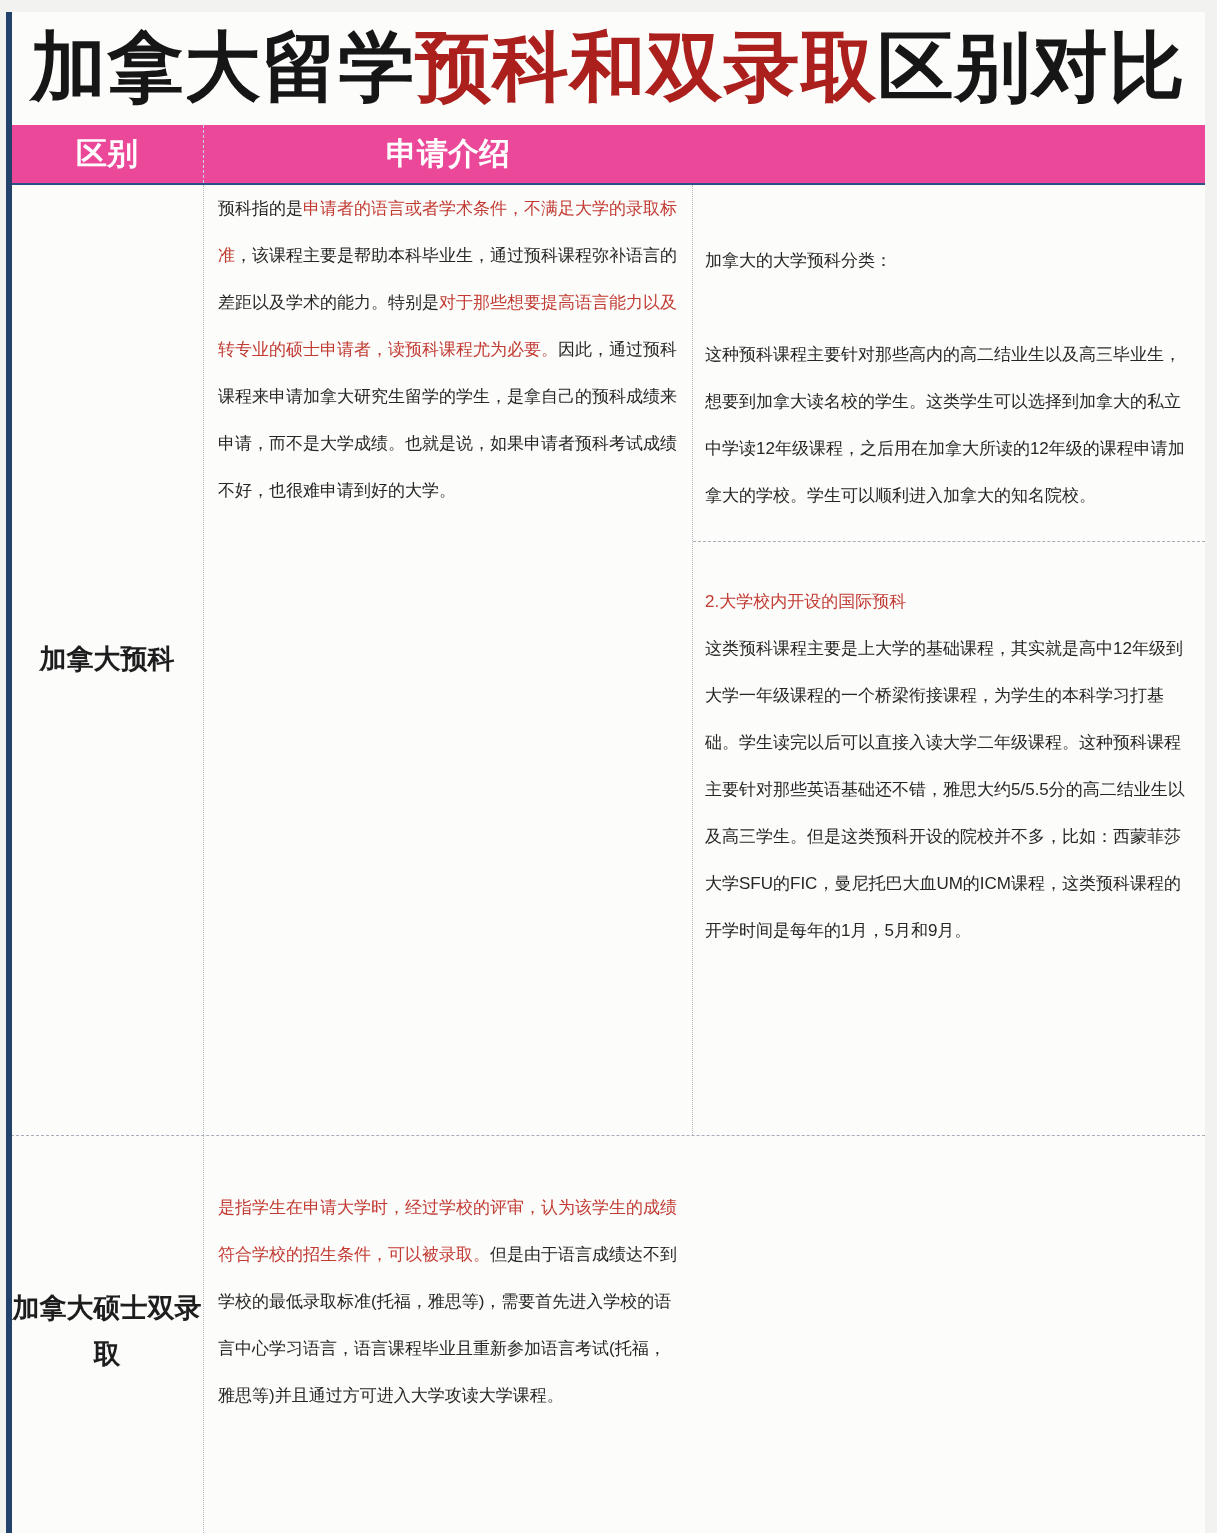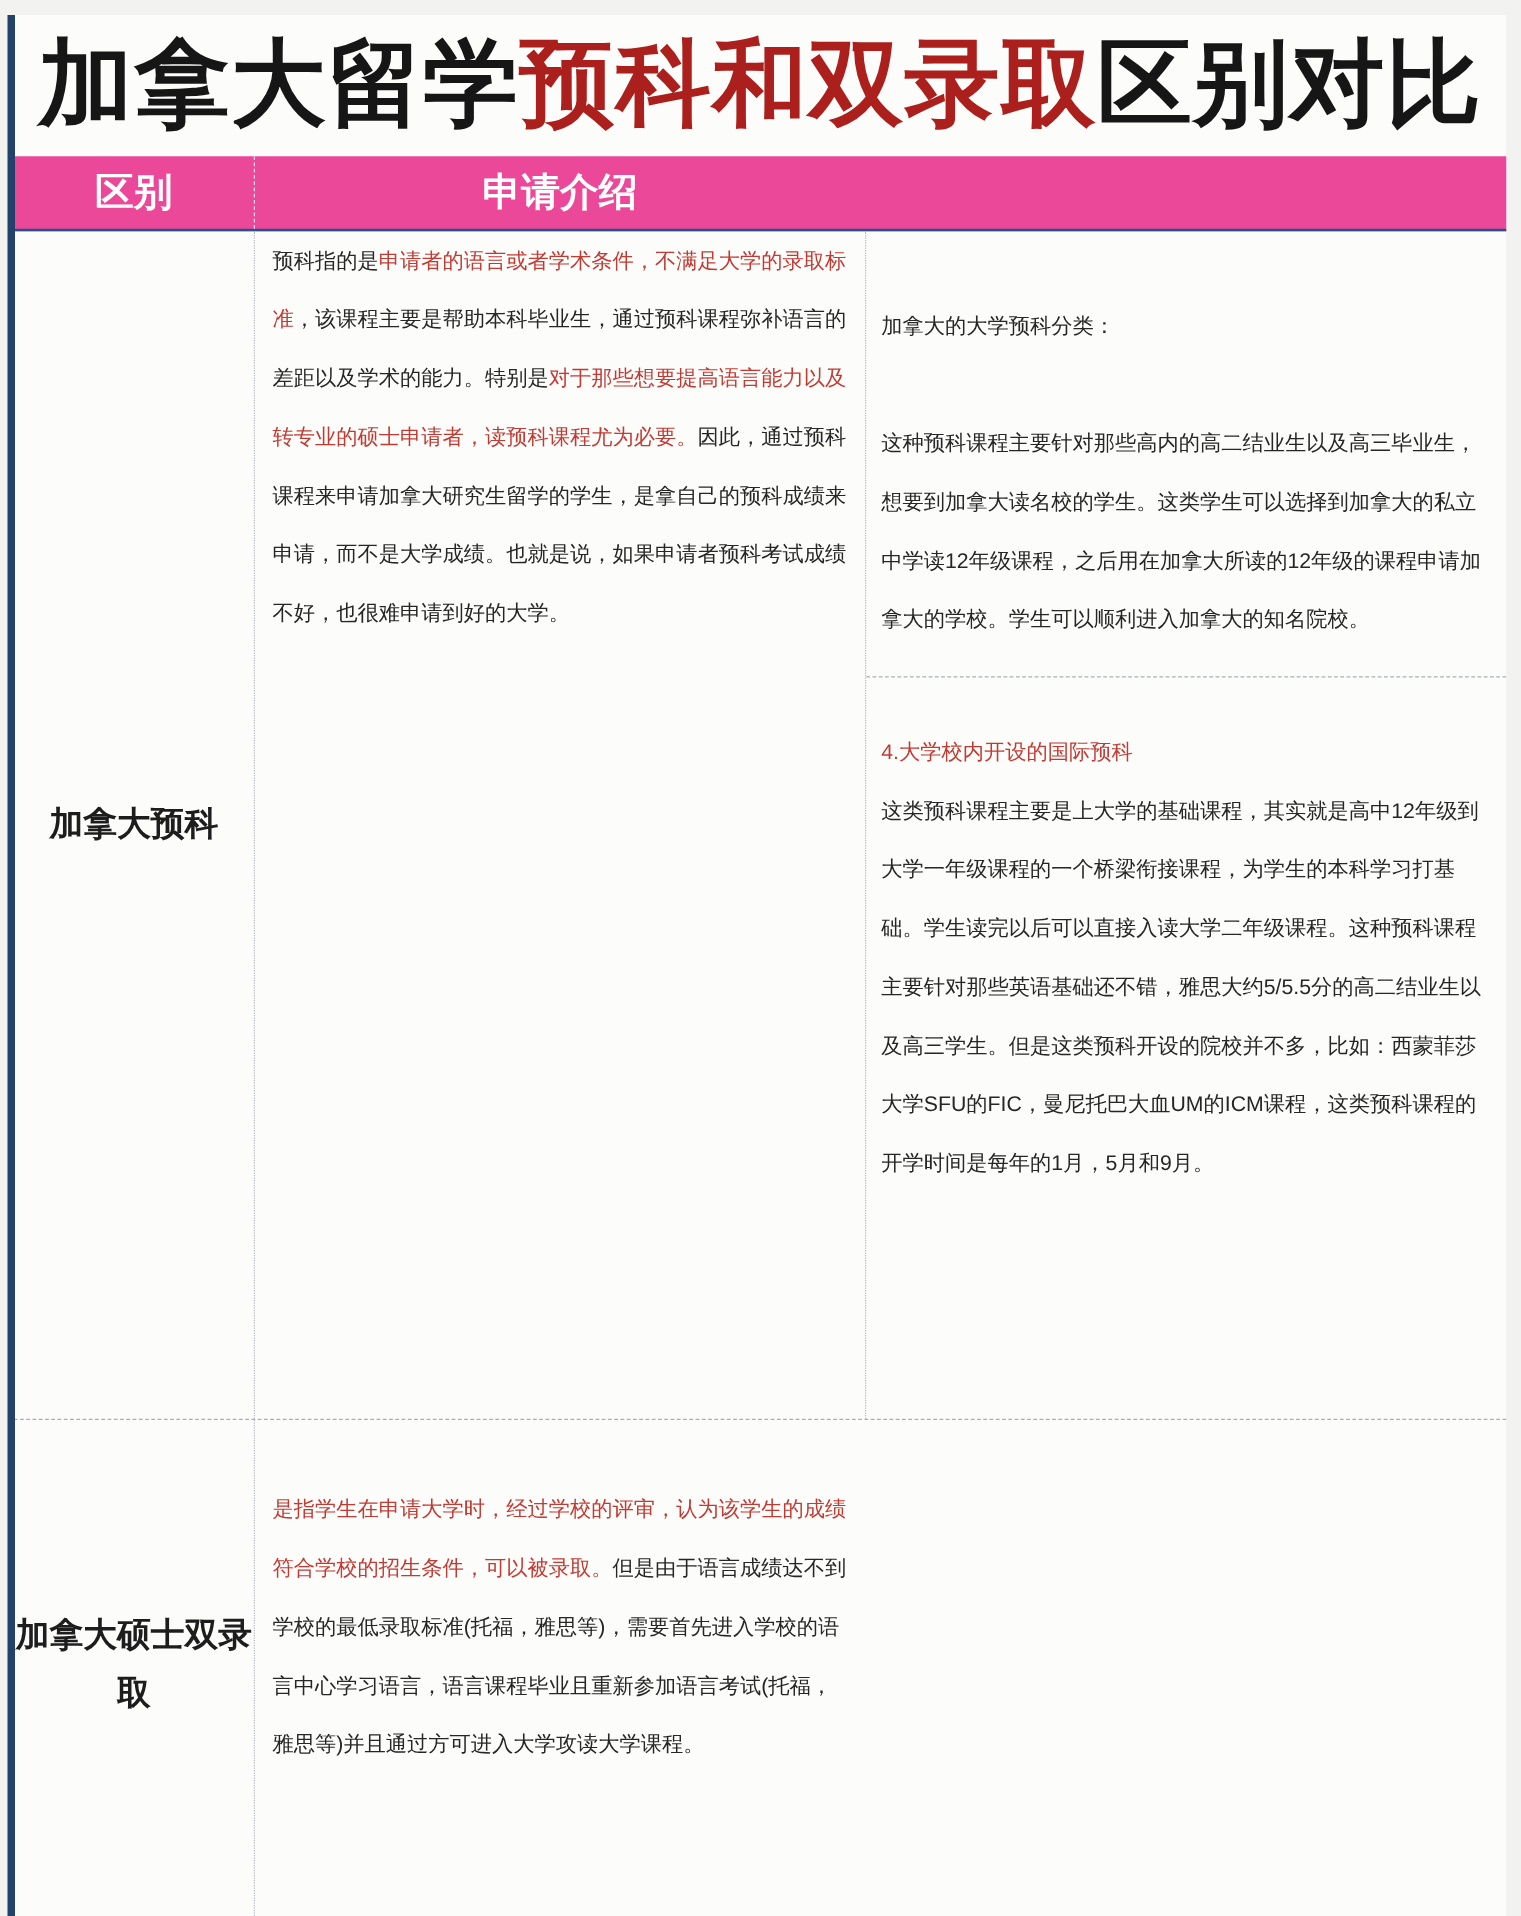--- a/index.html
+++ b/index.html
@@ -132,21 +132,21 @@
     </div>
 
     <div class="trow row-1">
       <div class="cell label-cell">加拿大预科</div>
       <div class="cell intro-cell">
         <div class="textblock"><span>预科指的是</span><span class="red">申请者的语言或者学术条件，不满足大学的录取标准</span><span>，该课程主要是帮助本科毕业生，通过预科课程弥补语言的差距以及学术的能力。特别是</span><span class="red">对于那些想要提高语言能力以及转专业的硕士申请者，读预科课程尤为必要。</span><span>因此，通过预科课程来申请加拿大研究生留学的学生，是拿自己的预科成绩来申请，而不是大学成绩。也就是说，如果申请者预科考试成绩不好，也很难申请到好的大学。</span></div>
       </div>
       <div class="cell req-cell">
         <div class="textblock block-a"><span>加拿大的大学预科分类：</span><br><br><span>这种预科课程主要针对那些高内的高二结业生以及高三毕业生，想要到加拿大读名校的学生。这类学生可以选择到加拿大的私立中学读12年级课程，之后用在加拿大所读的12年级的课程申请加拿大的学校。学生可以顺利进入加拿大的知名院校。</span></div>
         <hr class="block-divider">
-        <div class="textblock block-b"><span class="red">4.大学校内开设的国际预科</span><br><span>这类预科课程主要是上大学的基础课程，其实就是高中12年级到大学一年级课程的一个桥梁衔接课程，为学生的本科学习打基础。学生读完以后可以直接入读大学二年级课程。这种预科课程主要针对那些英语基础还不错，雅思大约5/5.5分的高二结业生以及高三学生。但是这类预科开设的院校并不多，比如：西蒙菲莎大学SFU的FIC，曼尼托巴大血UM的ICM课程，这类预科课程的开学时间是每年的1月，5月和9月。</span></div>
+        <div class="textblock block-b"><span class="red">2.大学校内开设的国际预科</span><br><span>这类预科课程主要是上大学的基础课程，其实就是高中12年级到大学一年级课程的一个桥梁衔接课程，为学生的本科学习打基础。学生读完以后可以直接入读大学二年级课程。这种预科课程主要针对那些英语基础还不错，雅思大约5/5.5分的高二结业生以及高三学生。但是这类预科开设的院校并不多，比如：西蒙菲莎大学SFU的FIC，曼尼托巴大血UM的ICM课程，这类预科课程的开学时间是每年的1月，5月和9月。</span></div>
       </div>
     </div>
 
     <div class="trow row-2">
       <div class="cell label-cell">加拿大硕士双录取</div>
       <div class="cell intro-cell">
         <div class="textblock"><span class="red">是指学生在申请大学时，经过学校的评审，认为该学生的成绩符合学校的招生条件，可以被录取。</span><span>但是由于语言成绩达不到学校的最低录取标准(托福，雅思等)，需要首先进入学校的语言中心学习语言，语言课程毕业且重新参加语言考试(托福，雅思等)并且通过方可进入大学攻读大学课程。</span></div>
       </div>
     </div>
 

